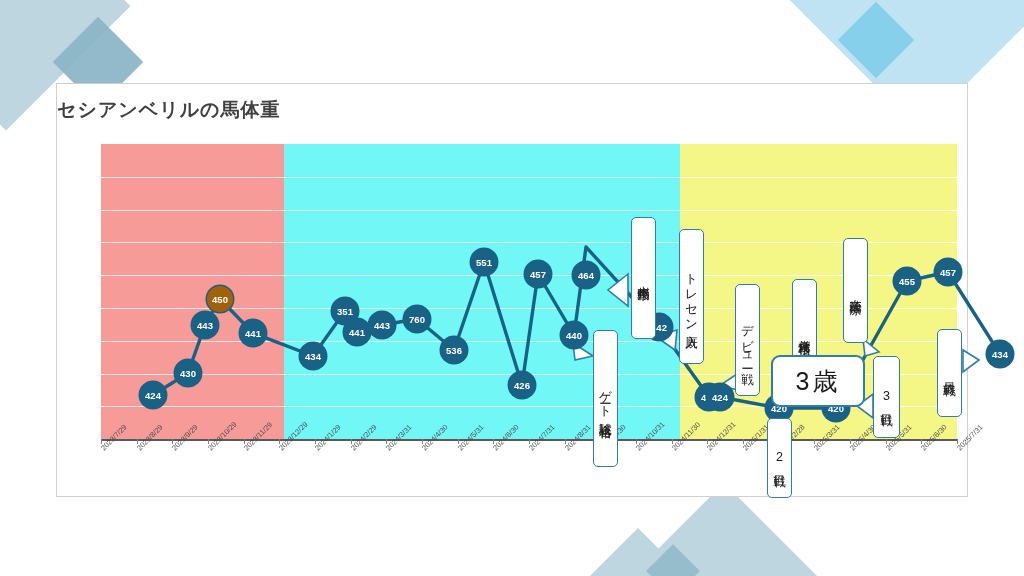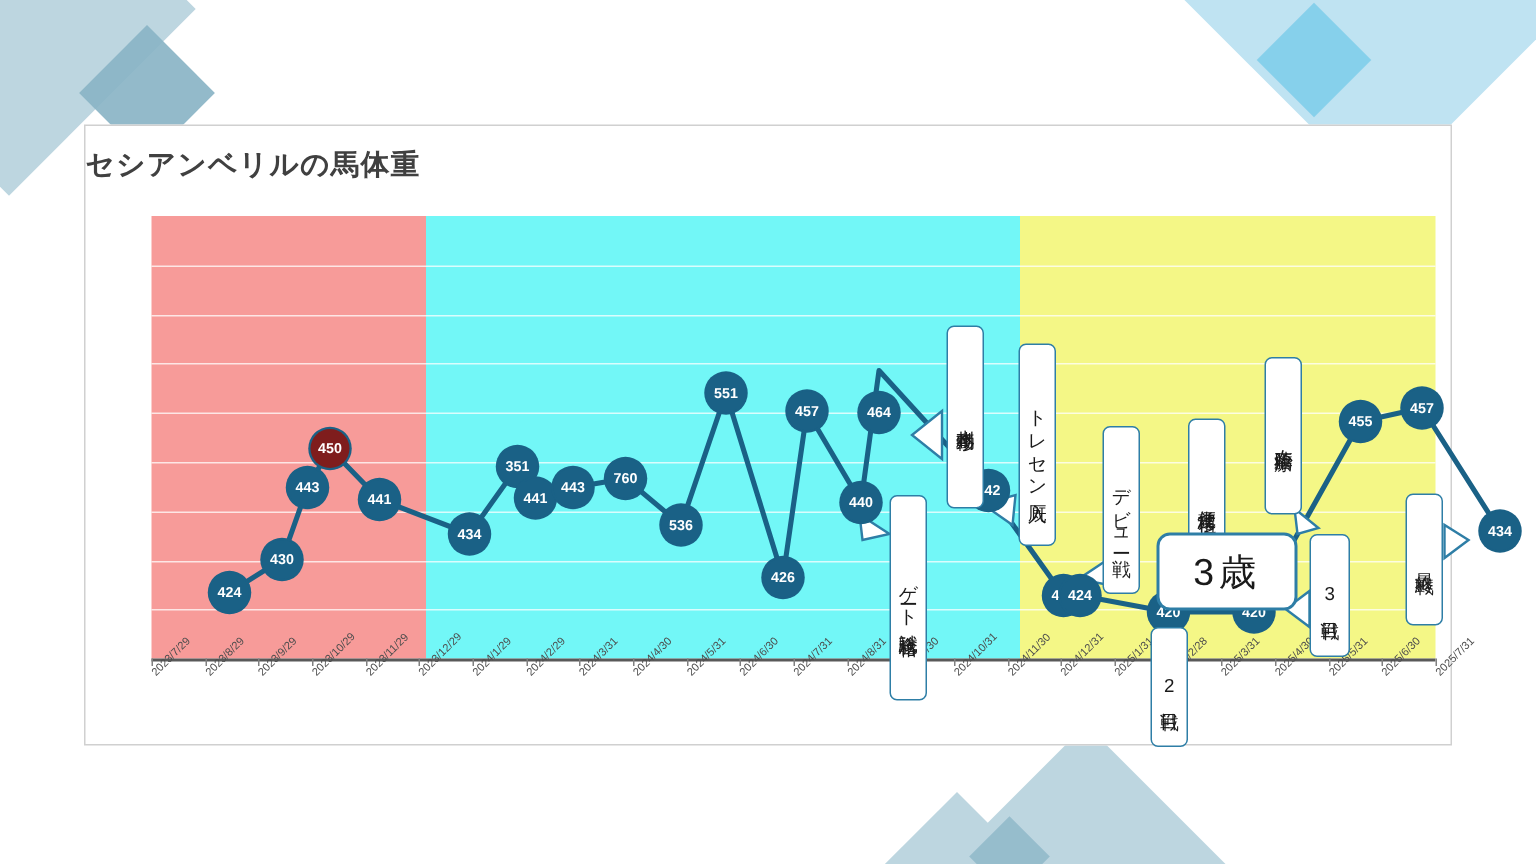--- a/index.html
+++ b/index.html
@@ -165,21 +165,21 @@
       <path d="M716,330 L722,314 L728,330 Z"></path>
       <path d="M800,322 L816,310 L816,334 Z"></path>
       <path d="M922,276 L906,266 L906,288 Z"></path>
     </g>
   </svg>
 
   <div id="points">
       <div class="pt" style="left: 96px; top: 311px; background: rgb(26, 97, 134); box-shadow: rgb(26, 97, 134) 0px 0px 0px 1.5px;">424</div>
       <div class="pt" style="left: 131px; top: 289px; background: rgb(26, 97, 134); box-shadow: rgb(26, 97, 134) 0px 0px 0px 1.5px;">430</div>
       <div class="pt" style="left: 148px; top: 241px; background: rgb(26, 97, 134); box-shadow: rgb(26, 97, 134) 0px 0px 0px 1.5px;">443</div>
-      <div class="pt" style="left: 163px; top: 215px; background: #7f1d1d; box-shadow: rgb(26, 97, 134) 0px 0px 0px 1.5px;">450</div>
+      <div class="pt" style="left: 163px; top: 215px; background: #a16207; box-shadow: rgb(26, 97, 134) 0px 0px 0px 1.5px;">450</div>
       <div class="pt" style="left: 196px; top: 249px; background: rgb(26, 97, 134); box-shadow: rgb(26, 97, 134) 0px 0px 0px 1.5px;">441</div>
       <div class="pt" style="left: 256px; top: 272px; background: rgb(26, 97, 134); box-shadow: rgb(26, 97, 134) 0px 0px 0px 1.5px;">434</div>
       <div class="pt" style="left: 288px; top: 227px; background: rgb(26, 97, 134); box-shadow: rgb(26, 97, 134) 0px 0px 0px 1.5px;">351</div>
       <div class="pt" style="left: 300px; top: 248px; background: rgb(26, 97, 134); box-shadow: rgb(26, 97, 134) 0px 0px 0px 1.5px;">441</div>
       <div class="pt" style="left: 325px; top: 241px; background: rgb(26, 97, 134); box-shadow: rgb(26, 97, 134) 0px 0px 0px 1.5px;">443</div>
       <div class="pt" style="left: 360px; top: 235px; background: rgb(26, 97, 134); box-shadow: rgb(26, 97, 134) 0px 0px 0px 1.5px;">760</div>
       <div class="pt" style="left: 397px; top: 266px; background: rgb(26, 97, 134); box-shadow: rgb(26, 97, 134) 0px 0px 0px 1.5px;">536</div>
       <div class="pt" style="left: 427px; top: 178px; background: rgb(26, 97, 134); box-shadow: rgb(26, 97, 134) 0px 0px 0px 1.5px;">551</div>
       <div class="pt" style="left: 465px; top: 301px; background: rgb(26, 97, 134); box-shadow: rgb(26, 97, 134) 0px 0px 0px 1.5px;">426</div>
       <div class="pt" style="left: 481px; top: 190px; background: rgb(26, 97, 134); box-shadow: rgb(26, 97, 134) 0px 0px 0px 1.5px;">457</div>

